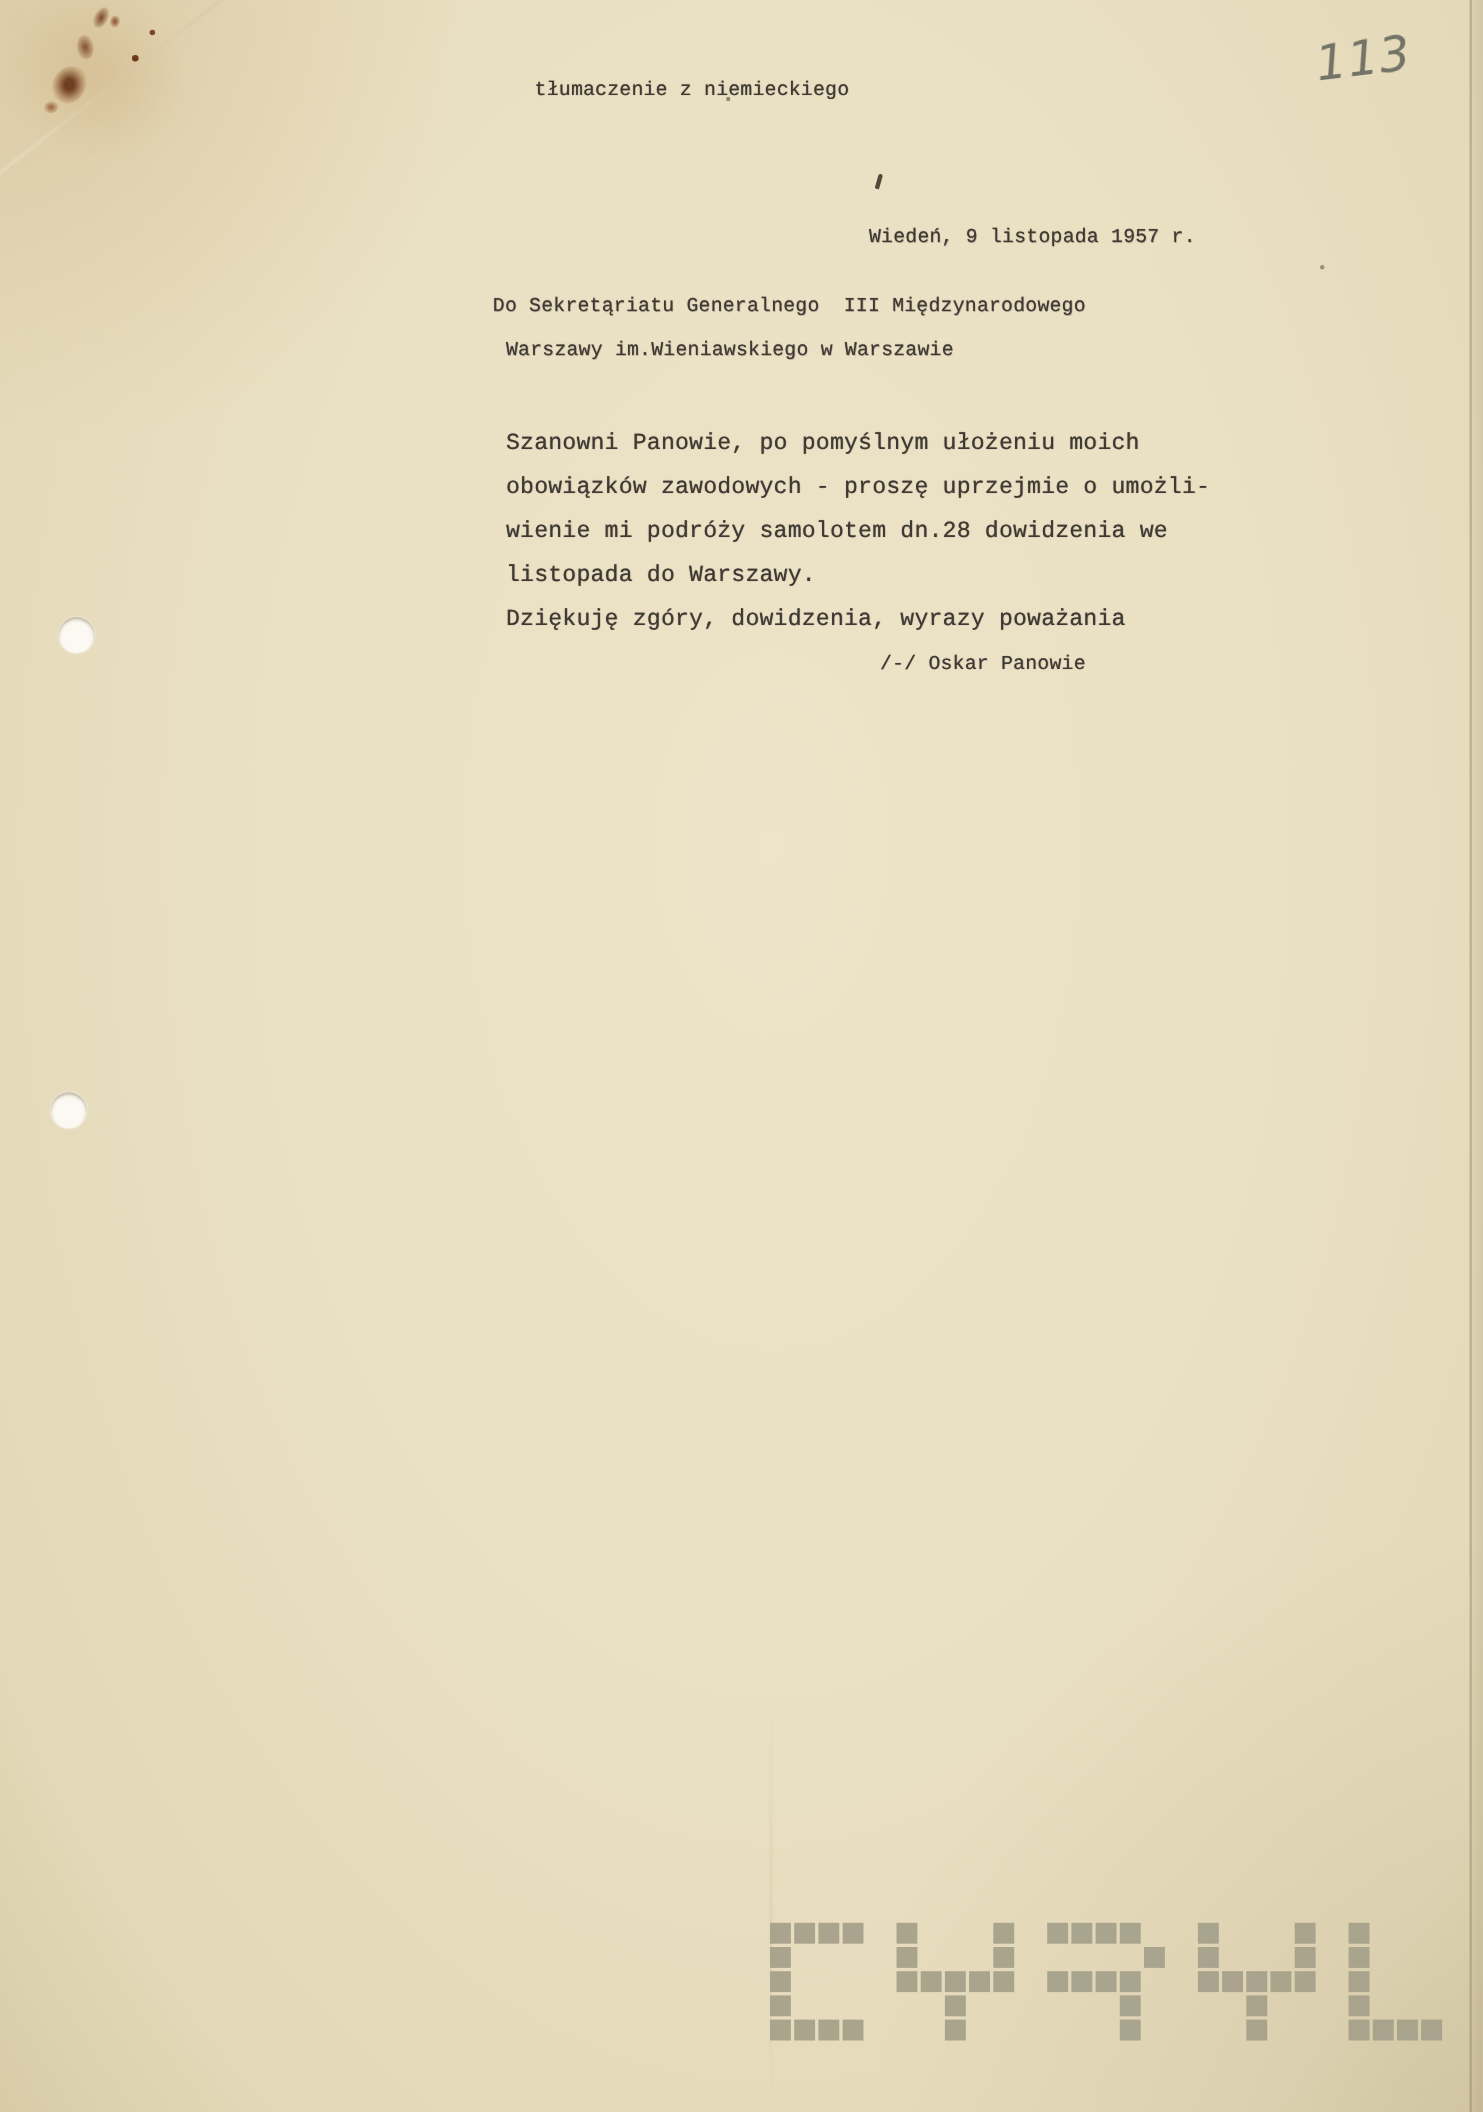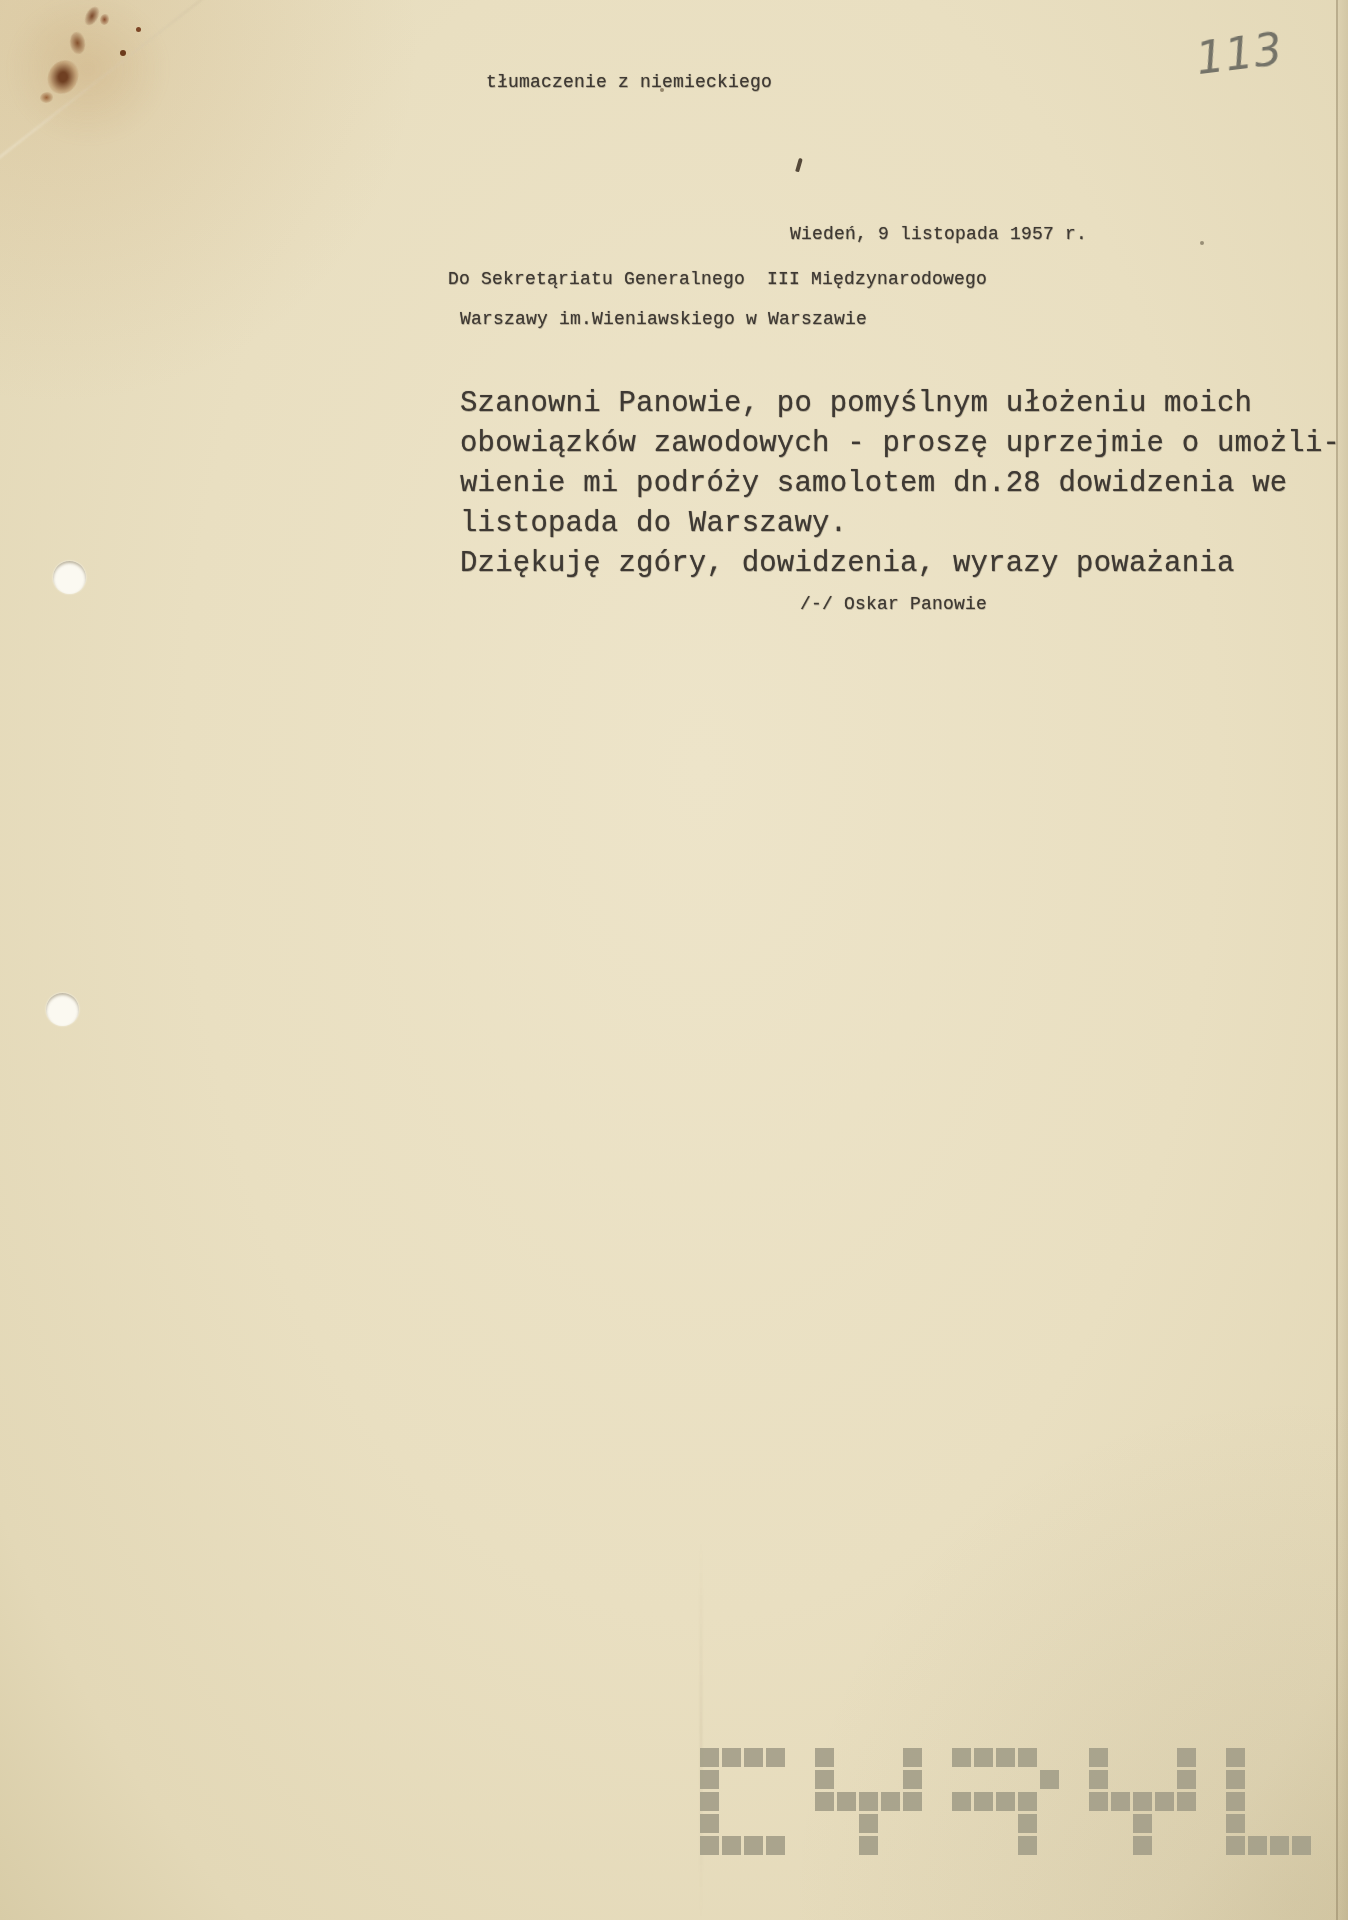--- a/index.html
+++ b/index.html
@@ -49,25 +49,25 @@
   
   .pencil{position:absolute; left:1196px; top:28px;
     font-family:"DejaVu Sans",sans-serif; font-style:italic; font-weight:400;
     font-size:44px; color:rgba(100,100,92,0.88); transform:rotate(-7deg);
     letter-spacing:1px; filter:blur(0.3px);}
   
   .line{position:absolute; font-size:18px; line-height:40px; color:#3e3933;
     white-space:pre; letter-spacing:0.2px;
     text-shadow:0 0 1px rgba(55,48,40,0.55), 0.5px 0.5px 0.5px rgba(55,48,40,0.25);}
   .header-note{left:486px; top:62px;}
-  .dateline{left:790px; top:196px;margin-top:18px;}
+  .dateline{left:790px; top:196px;}
   .recip1{left:448px; top:259px;}
   .recip2{left:460px; top:299px;}
   .body-block{position:absolute; left:460px; top:384px;}
-  .body-line{font-size:29px; line-height:40px; height:40px; color:#3e3933;
+  .body-line{font-size:21px; line-height:40px; height:40px; color:#3e3933;
     white-space:pre; letter-spacing:0.2px;
     text-shadow:0 0 1px rgba(55,48,40,0.55), 0.5px 0.5px 0.5px rgba(55,48,40,0.25);}
   .signature{left:800px; top:584px;}
   
   .watermark{position:absolute; left:700px; top:1748px; display:flex; gap:30px; opacity:0.92;}
   .wm-letter{display:grid; grid-auto-rows:19px; gap:3px;}
   .wm-cell{width:19px; height:19px;}
   .wm-cell.on{background:var(--wm,#a5a08a);}
 </style>
 </head>

